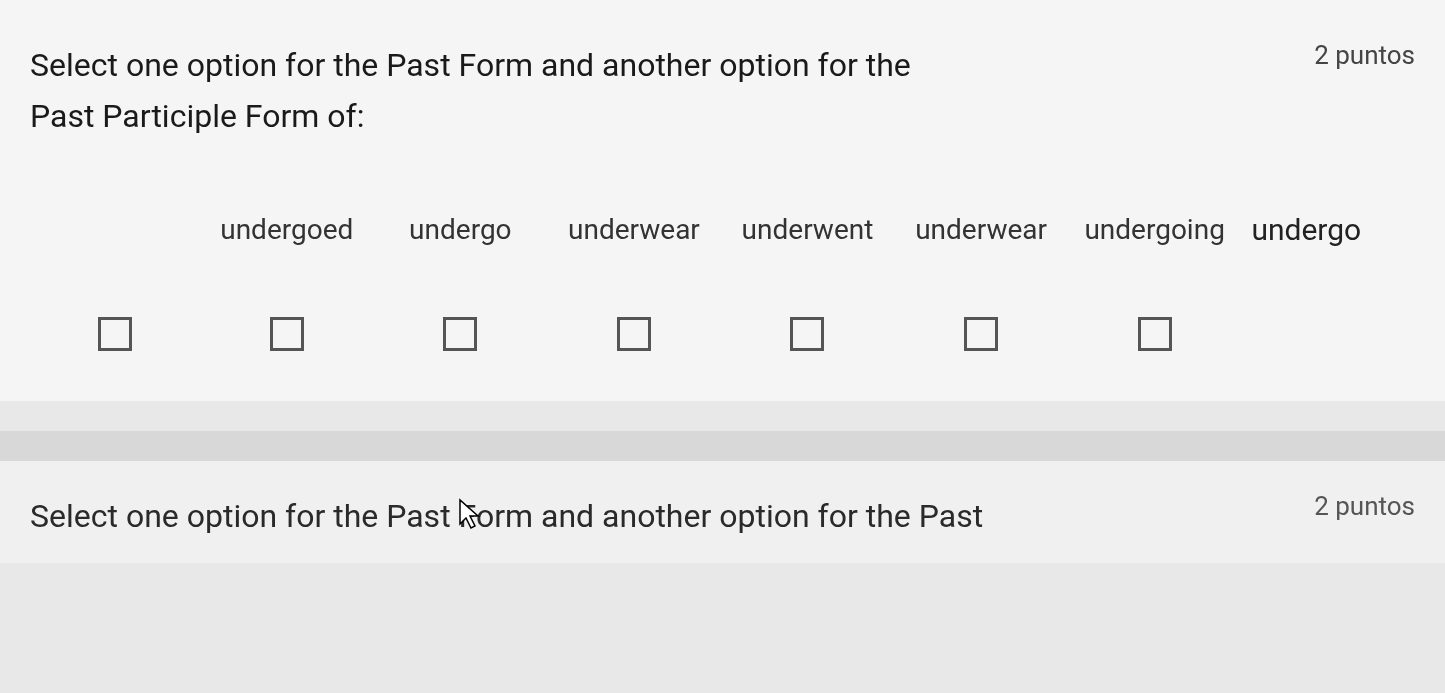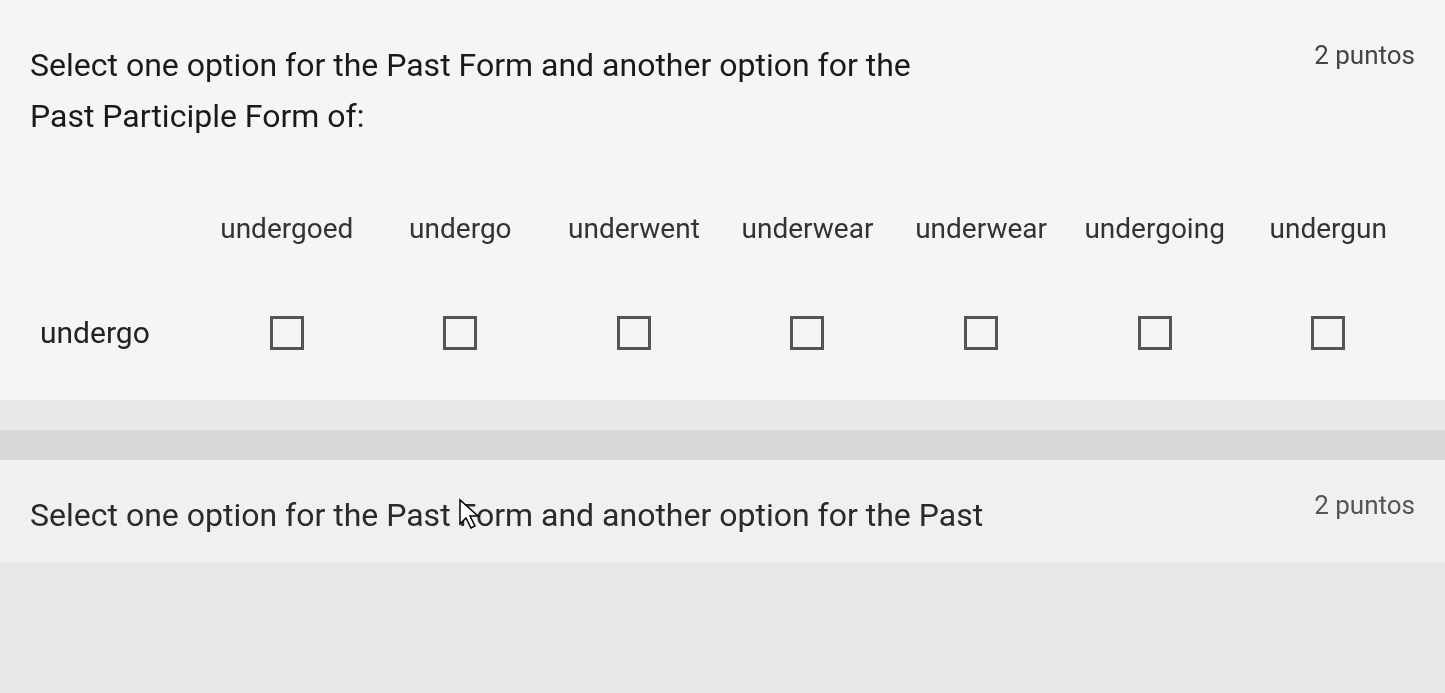--- a/index.html
+++ b/index.html
@@ -112,25 +112,24 @@
 <div class="question-card">
   <div class="question-header">
     <div class="question-title">Select one option for the Past Form and another option for the Past Participle Form of:</div>
     <div class="question-points">2 puntos</div>
   </div>
 
   <div class="grid-container">
     <div class="grid-header-spacer"></div>
     <div class="column-header">undergoed</div>
     <div class="column-header">undergo</div>
+    <div class="column-header">underwear</div>
     <div class="column-header">underwent</div>
     <div class="column-header">underwear</div>
-    <div class="column-header">underwear</div>
     <div class="column-header">undergoing</div>
-    <div class="column-header">undergun</div>
 
     <div class="row-label">undergo</div>
     <div class="checkbox-cell">
       <span class="checkbox"></span>
     </div>
     <div class="checkbox-cell">
       <span class="checkbox"></span>
     </div>
     <div class="checkbox-cell">
       <span class="checkbox"></span>

